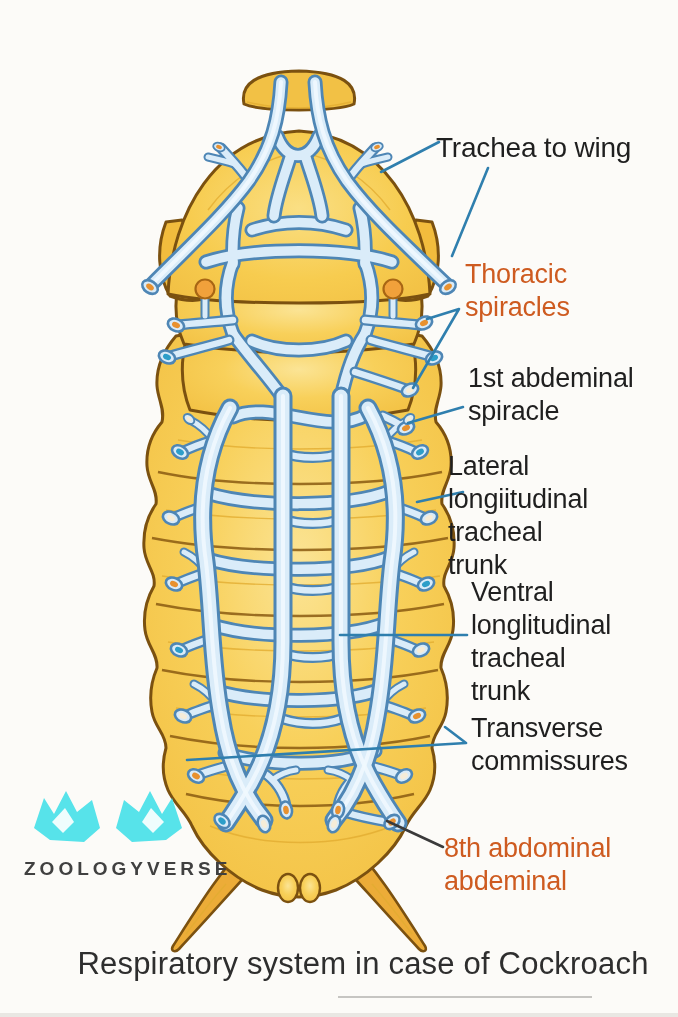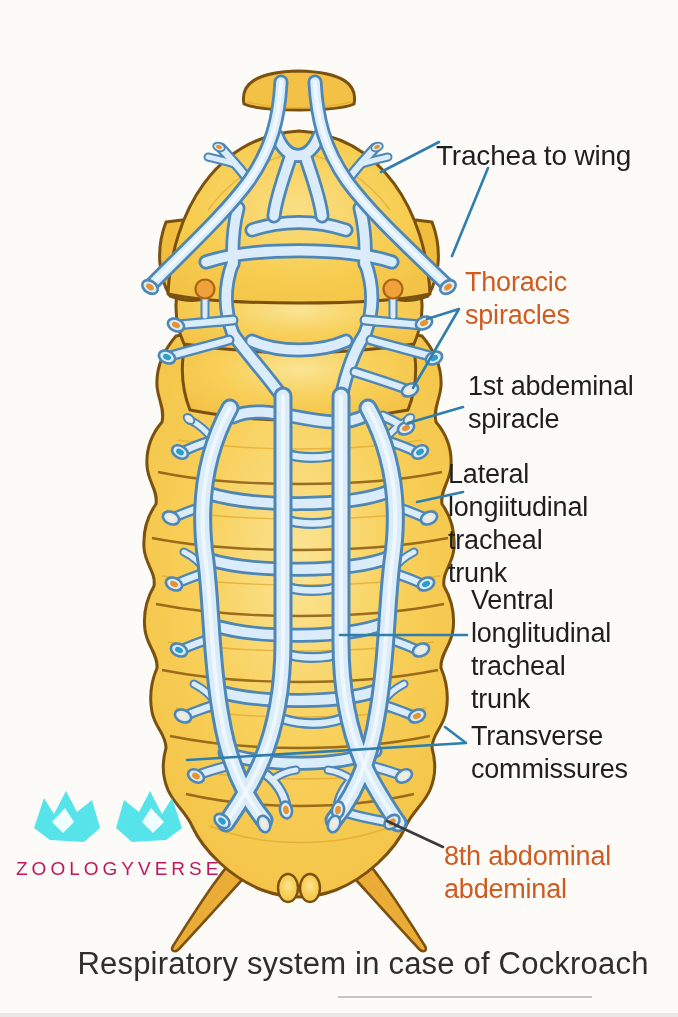--- a/index.html
+++ b/index.html
@@ -22,35 +22,35 @@
   .twig.tube-i{stroke-width:5;}
   .mouth-o{fill:#d9ebf8;stroke:#4e86b5;stroke-width:2.6;}
   .mouth-in{fill:currentColor;stroke:none;}
   .lead{stroke:#2f7fae;stroke-width:2.6;fill:none;stroke-linecap:round;}
   .lead.dark{stroke:#3a3a3a;}
   .seg{stroke:#8a5a12;stroke-width:2.4;fill:none;opacity:.85;}
   .tex{stroke:#e2ac31;stroke-width:1.4;fill:none;opacity:.8;}
   
   .lbl{
     position:absolute;font-size:27px;line-height:33px;color:#1f1f1f;
-    white-space:pre-line;letter-spacing:-0.2px;margin-top:8px;
+    white-space:pre-line;letter-spacing:-0.2px;
   }
   .lbl.accent{color:#ce5b20;}
   .lbl.one{white-space:nowrap;font-size:28px;}
   .caption{
     position:absolute;left:0;right:0;top:946px;text-align:center;
     font-size:31px;color:#2e2e2e;letter-spacing:.2px;margin-left:48px;
   }
   .caption-underline{
     position:absolute;left:338px;top:996px;width:254px;height:2px;background:#c6c5c2;
   }
   .logo{position:absolute;left:18px;top:786px;width:180px;}
   .logo-text{
-    position:absolute;left:16px;top:858px;font-size:19px;font-weight:400;
-    letter-spacing:4px;color:#be185d;white-space:nowrap;
+    position:absolute;left:24px;top:858px;font-size:19px;font-weight:700;
+    letter-spacing:4px;color:#404040;white-space:nowrap;
   }
   .logo-site{
     position:absolute;left:23px;top:886px;font-family:"Liberation Serif",serif;
     font-size:19px;color:#141414;white-space:nowrap;
   }
   .bottom-strip{position:absolute;left:0;right:0;bottom:0;height:4px;background:#e9e7e3;}
 </style>
 </head>
 <body>
 

